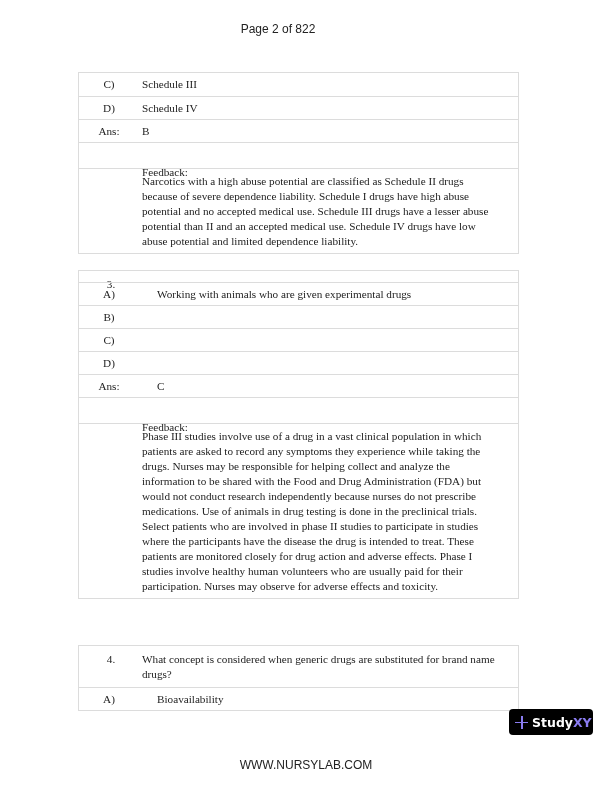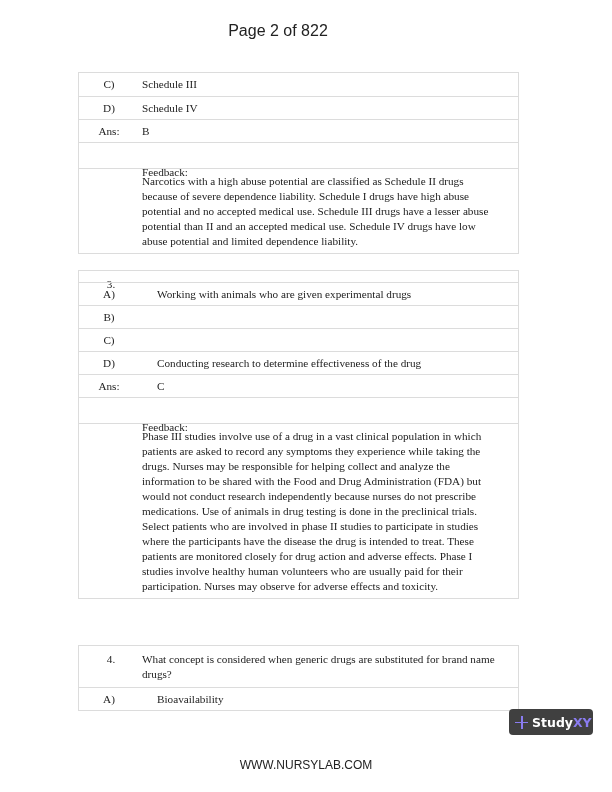--- a/index.html
+++ b/index.html
@@ -1,21 +1,21 @@
 <!DOCTYPE html>
 <html><head>
 <meta charset="utf-8">
 <style>
   * { box-sizing: border-box; margin: 0; padding: 0; }
   html, body { width: 612px; height: 792px; background: #ffffff; overflow: hidden; }
   body { position: relative; font-family: "Liberation Serif", serif; color: #222; }
 
   .page-header {
     position: absolute; top: 22px; left: 0; width: 556px; text-align: center;
-    font-family: "Liberation Sans", sans-serif; font-size: 16px; color: #222;
+    font-family: "Liberation Sans", sans-serif; font-size: 12px; color: #222;
   }
   .page-footer {
     position: absolute; top: 758px; left: 0; width: 612px; text-align: center;
     font-family: "Liberation Sans", sans-serif; font-size: 12px; color: #222;
   }
 
   .qblock {
     position: absolute; left: 78px; width: 441px;
     border: 1px solid #dcdcdc; background: #fff;
   }
@@ -72,21 +72,20 @@
     <span class="val">Working with animals who are given experimental drugs</span>
   </div>
   <div class="row opt-row">
     <span class="lbl">B)</span>
   </div>
   <div class="row opt-row">
     <span class="lbl">C)</span>
   </div>
   <div class="row opt-row">
     <span class="lbl">D)</span>
-    <span class="val">Conducting research to determine effectiveness of the drug</span>
   </div>
   <div class="row opt-row">
     <span class="lbl">Ans:</span>
     <span class="val">C</span>
   </div>
   <div class="row fb-label-row">
     <span class="val">Feedback:</span>
   </div>
   <div class="row fb-text-row">Phase III studies involve use of a drug in a vast clinical population in which patients are asked to record any symptoms they experience while taking the drugs. Nurses may be responsible for helping collect and analyze the information to be shared with the Food and Drug Administration (FDA) but would not conduct research independently because nurses do not prescribe medications. Use of animals in drug testing is done in the preclinical trials. Select patients who are involved in phase II studies to participate in studies where the participants have the disease the drug is intended to treat. These patients are monitored closely for drug action and adverse effects. Phase I studies involve healthy human volunteers who are usually paid for their participation. Nurses may observe for adverse effects and toxicity.</div>
 </div>
@@ -95,21 +94,21 @@
   <div class="row q-row">
     <span class="num">4.</span>
     <span>What concept is considered when generic drugs are substituted for brand name drugs?</span>
   </div>
   <div class="row opt-row">
     <span class="lbl">A)</span>
     <span class="val">Bioavailability</span>
   </div>
 </div>
 
-<div style="position:absolute; left:509px; top:709px; width:84px; height:26px; background:#404040; border-radius:4px; display:flex; align-items:center; padding-left:6px; font-family:'DejaVu Sans', sans-serif; font-weight:bold; font-size:12.5px;">
+<div style="position:absolute; left:509px; top:709px; width:84px; height:26px; background:#000000; border-radius:4px; display:flex; align-items:center; padding-left:6px; font-family:'DejaVu Sans', sans-serif; font-weight:bold; font-size:12.5px;">
   <span style="position:relative; width:13px; height:13px; margin-right:4px; display:inline-block;">
     <span style="position:absolute; left:6px; top:0; width:1.5px; height:13px; background:#8a7cf0;"></span>
     <span style="position:absolute; left:0; top:6px; width:13px; height:1.5px; background:#8a7cf0;"></span>
   </span>
   <span style="color:#ffffff;">Study</span>
     <span style="color:#8a7cf0;">XY</span>
 </div>
 
 <div class="page-footer">WWW.NURSYLAB.COM</div>
 

